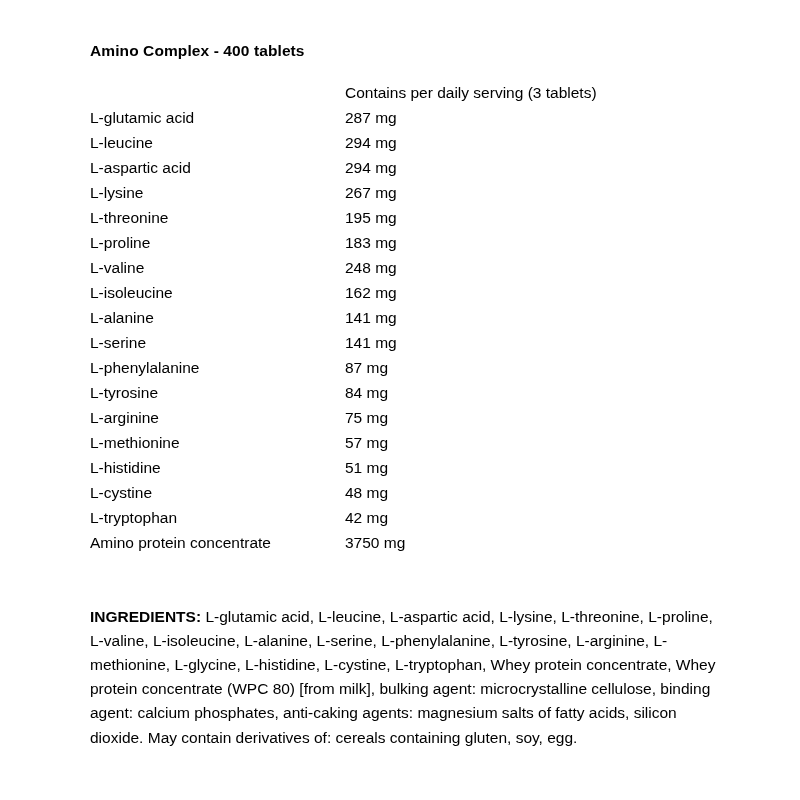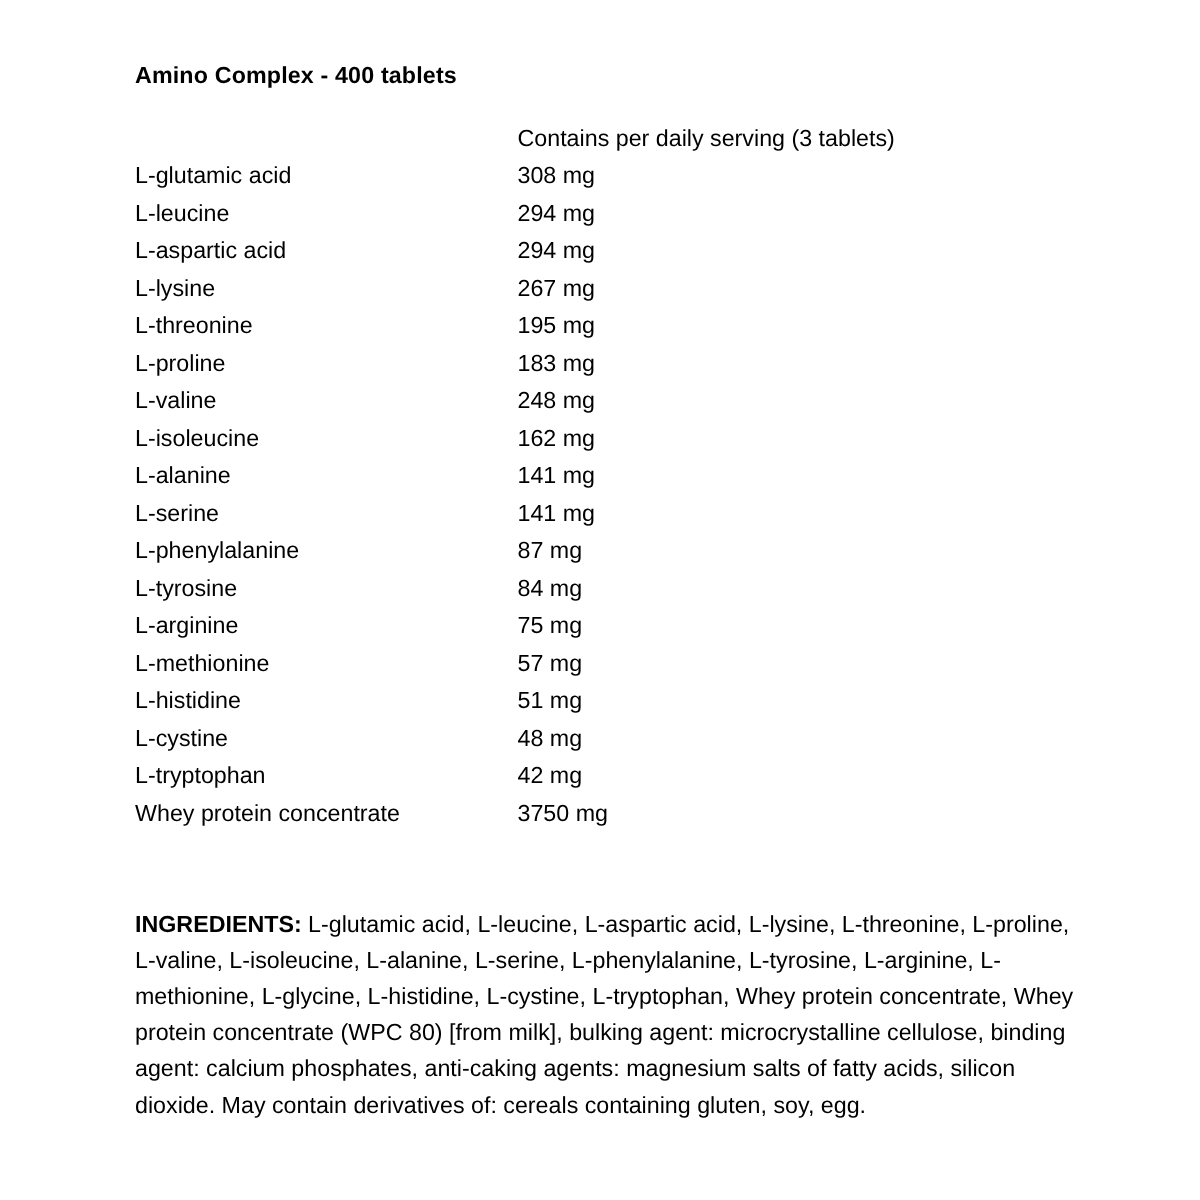--- a/index.html
+++ b/index.html
@@ -94,21 +94,21 @@
   <table id="nutrition-table">
     <thead>
       <tr>
         <th class="col-name"></th>
         <th class="col-value">Contains per daily serving (3 tablets)</th>
       </tr>
     </thead>
     <tbody id="nutrition-body">
         <tr>
           <td class="col-name">L-glutamic acid</td>
-          <td class="col-value">308 mg</td>
+          <td class="col-value">287 mg</td>
         </tr>
         <tr>
           <td class="col-name">L-leucine</td>
           <td class="col-value">294 mg</td>
         </tr>
         <tr>
           <td class="col-name">L-aspartic acid</td>
           <td class="col-value">294 mg</td>
         </tr>
         <tr>
@@ -161,21 +161,21 @@
         </tr>
         <tr>
           <td class="col-name">L-cystine</td>
           <td class="col-value">48 mg</td>
         </tr>
         <tr>
           <td class="col-name">L-tryptophan</td>
           <td class="col-value">42 mg</td>
         </tr>
         <tr>
-          <td class="col-name">Whey protein concentrate</td>
+          <td class="col-name">Amino protein concentrate</td>
           <td class="col-value">3750 mg</td>
         </tr>
       </tbody>
   </table>
 
   <p id="ingredients-block">
     <span id="ingredients-heading">INGREDIENTS:</span><span id="ingredients-body"> L-glutamic acid, L-leucine, L-aspartic acid, L-lysine, L-threonine, L-proline, L-valine, L-isoleucine, L-alanine, L-serine, L-phenylalanine, L-tyrosine, L-arginine, L-methionine, L-glycine, L-histidine, L-cystine, L-tryptophan, Whey protein concentrate, Whey protein concentrate (WPC 80) [from milk], bulking agent: microcrystalline cellulose, binding agent: calcium phosphates, anti-caking agents: magnesium salts of fatty acids, silicon dioxide. May contain derivatives of: cereals containing gluten, soy, egg.</span>
   </p>
 
 </div>

